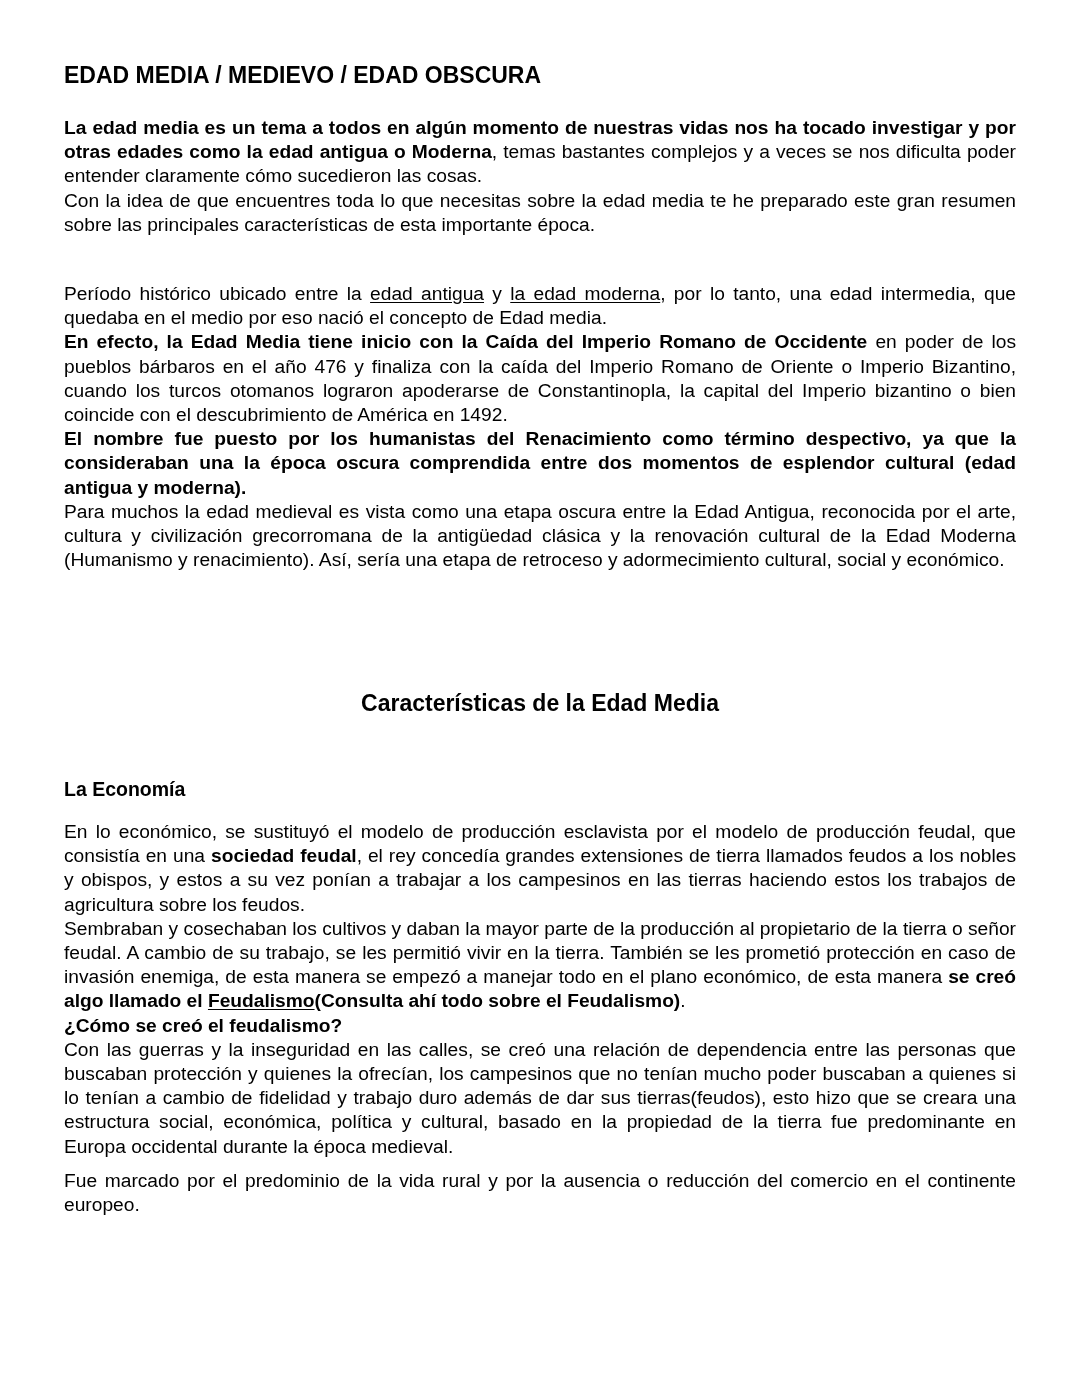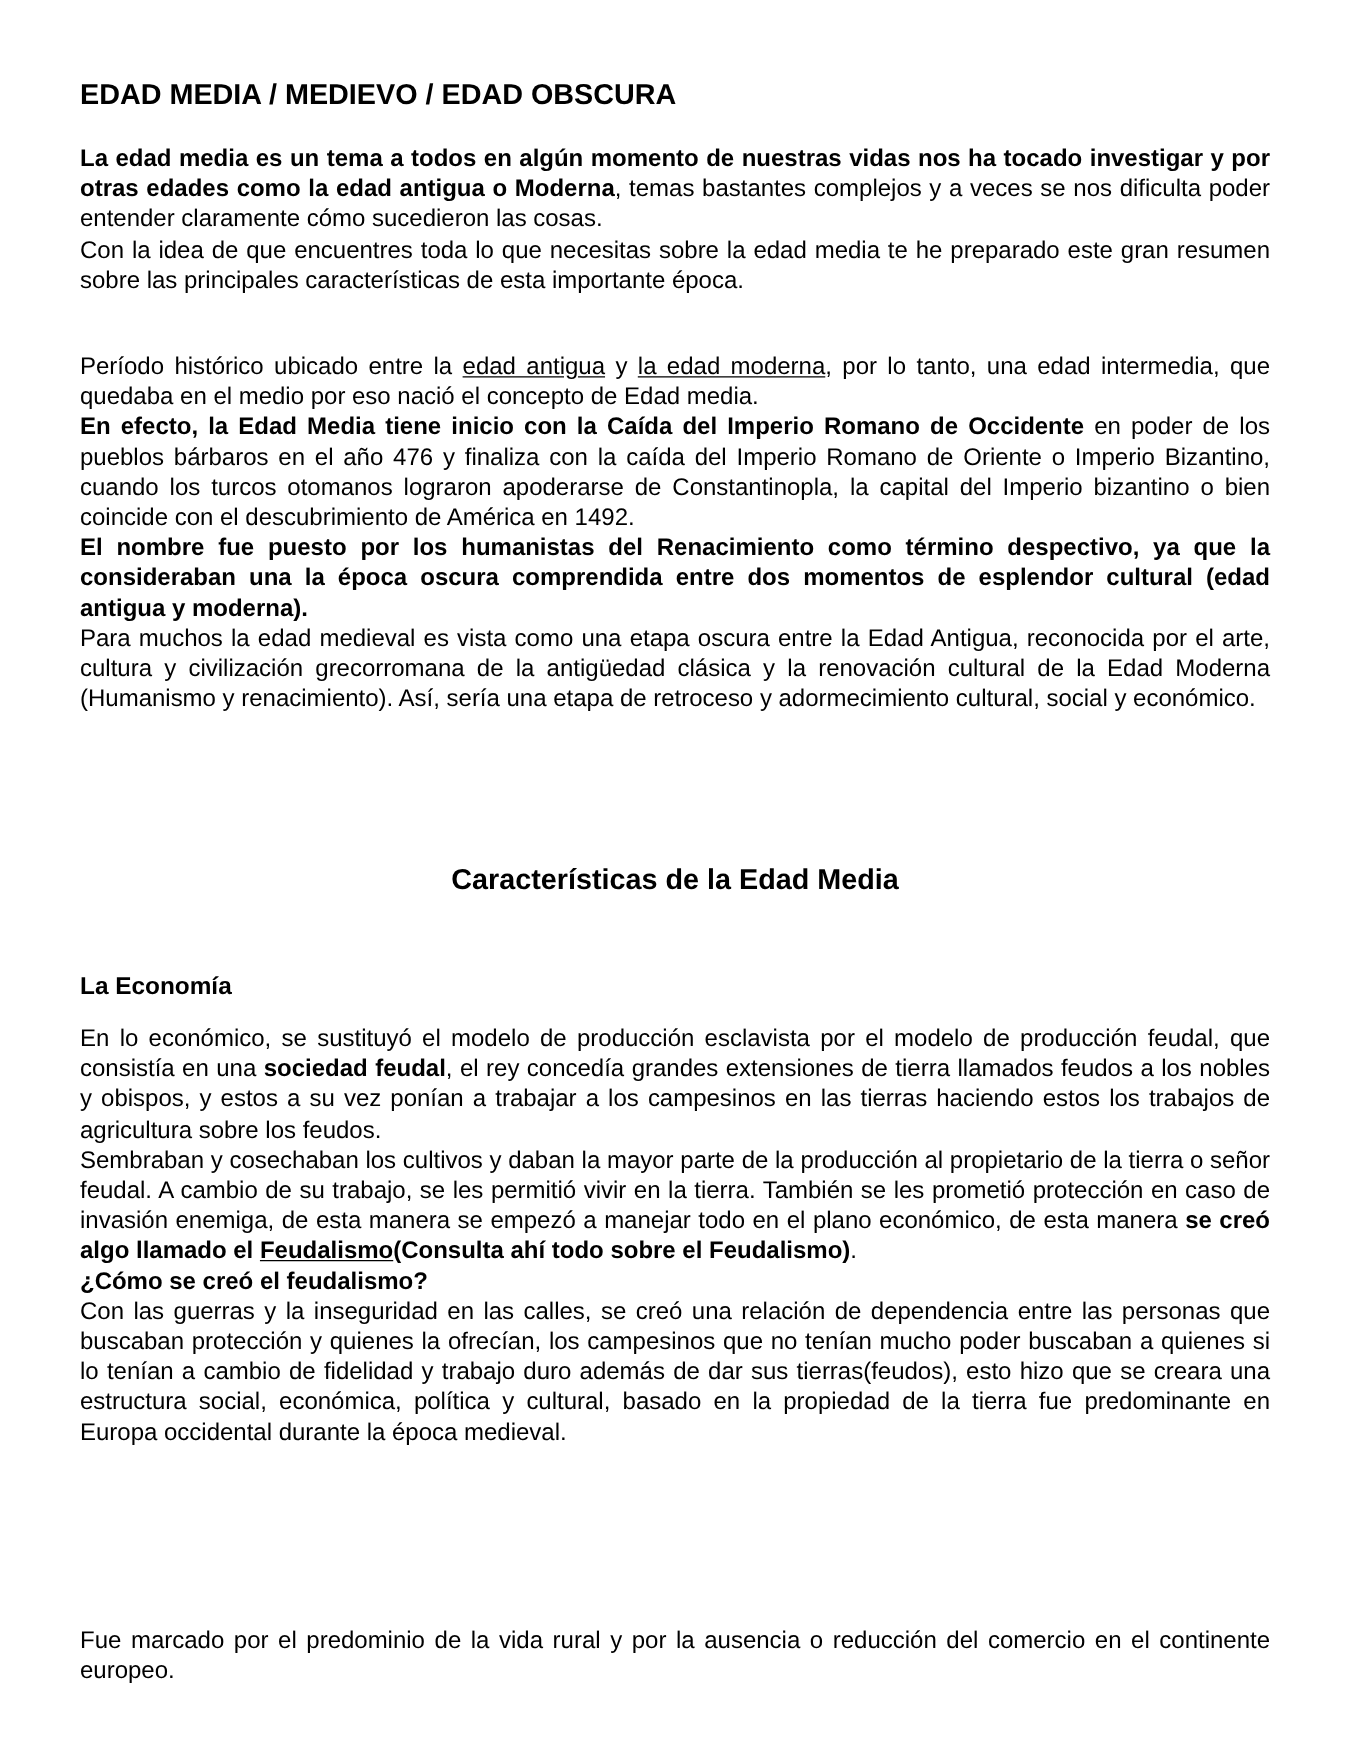--- a/index.html
+++ b/index.html
@@ -25,15 +25,15 @@
   <p class="p" style="top:116px;"><b>La edad media es un tema a todos en algún momento de nuestras vidas nos ha tocado investigar y por otras edades como la edad antigua o Moderna</b><span>, temas bastantes complejos y a veces se nos dificulta poder entender claramente cómo sucedieron las cosas.</span><br><span>Con la idea de que encuentres toda lo que necesitas sobre la edad media te he preparado este gran resumen sobre las principales características de esta importante época.</span></p>
 
   <p class="p" style="top:282px;"><span>Período histórico ubicado entre la </span><u>edad antigua</u><span> y </span><u>la edad moderna</u><span>, por lo tanto, una edad intermedia, que quedaba en el medio por eso nació el concepto de Edad media.</span><br><b>En efecto, la Edad Media tiene inicio con la Caída del Imperio Romano de Occidente</b><span> en poder de los pueblos bárbaros en el año 476 y finaliza con la caída del Imperio Romano de Oriente o Imperio Bizantino, cuando los turcos otomanos lograron apoderarse de Constantinopla, la capital del Imperio bizantino o bien coincide con el descubrimiento de América en 1492.</span><br><b>El nombre fue puesto por los humanistas del Renacimiento como término despectivo, ya que la consideraban una la época oscura comprendida entre dos momentos de esplendor cultural (edad antigua y moderna).</b><br><span>Para muchos la edad medieval es vista como una etapa oscura entre la Edad Antigua, reconocida por el arte, cultura y civilización grecorromana de la antigüedad clásica y la renovación cultural de la Edad Moderna (Humanismo y renacimiento). Así, sería una etapa de retroceso y adormecimiento cultural, social y económico.</span></p>
 
   <div class="h2" style="top:666px;margin-top:24px;">Características de la Edad Media</div>
 
   <div class="h3" style="top:755px;margin-top:23px;">La Economía</div>
 
   <p class="p" style="top:820px;"><span>En lo económico, se sustituyó el modelo de producción esclavista por el modelo de producción feudal, que consistía en una </span><b>sociedad feudal</b><span>, el rey concedía grandes extensiones de tierra llamados feudos a los nobles y obispos, y estos a su vez ponían a trabajar a los campesinos en las tierras haciendo estos los trabajos de agricultura sobre los feudos.</span><br><span>Sembraban y cosechaban los cultivos y daban la mayor parte de la producción al propietario de la tierra o señor feudal. A cambio de su trabajo, se les permitió vivir en la tierra. También se les prometió protección en caso de invasión enemiga, de esta manera se empezó a manejar todo en el plano económico, de esta manera </span><b>se creó algo llamado el </b><b><u>Feudalismo</u></b><b>(Consulta ahí todo sobre el Feudalismo)</b><span>.</span><br><b>¿Cómo se creó el feudalismo?</b><br><span>Con las guerras y la inseguridad en las calles, se creó una relación de dependencia entre las personas que buscaban protección y quienes la ofrecían, los campesinos que no tenían mucho poder buscaban a quienes si lo tenían a cambio de fidelidad y trabajo duro además de dar sus tierras(feudos), esto hizo que se creara una estructura social, económica, política y cultural, basado en la propiedad de la tierra fue predominante en Europa occidental durante la época medieval.</span></p>
 
-  <p class="p" style="top:1301px;">Fue marcado por el predominio de la vida rural y por la ausencia o reducción del comercio en el continente europeo.</p>
+  <p class="p" style="top:1169px;">Fue marcado por el predominio de la vida rural y por la ausencia o reducción del comercio en el continente europeo.</p>
 
 </div>
 
 </body></html>

